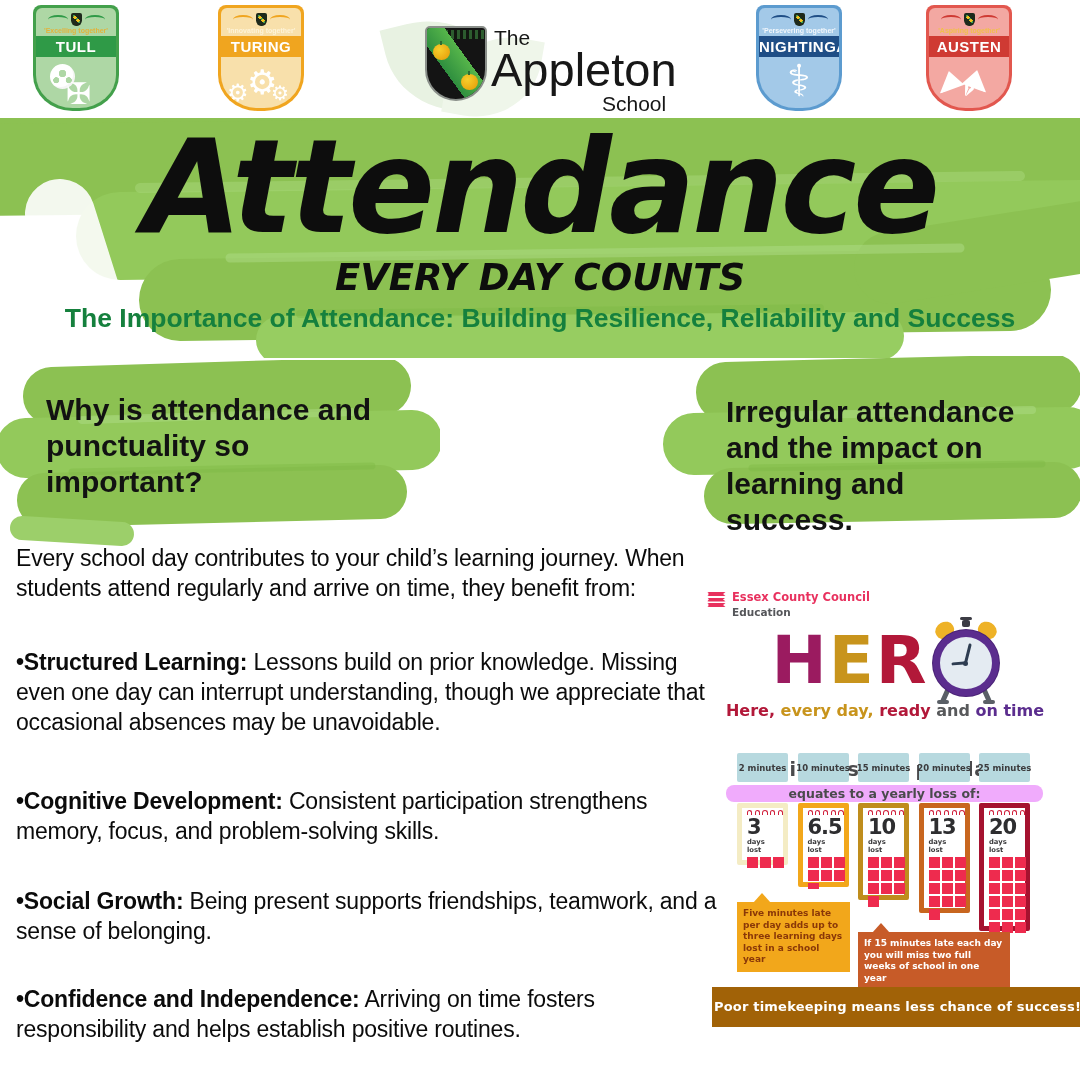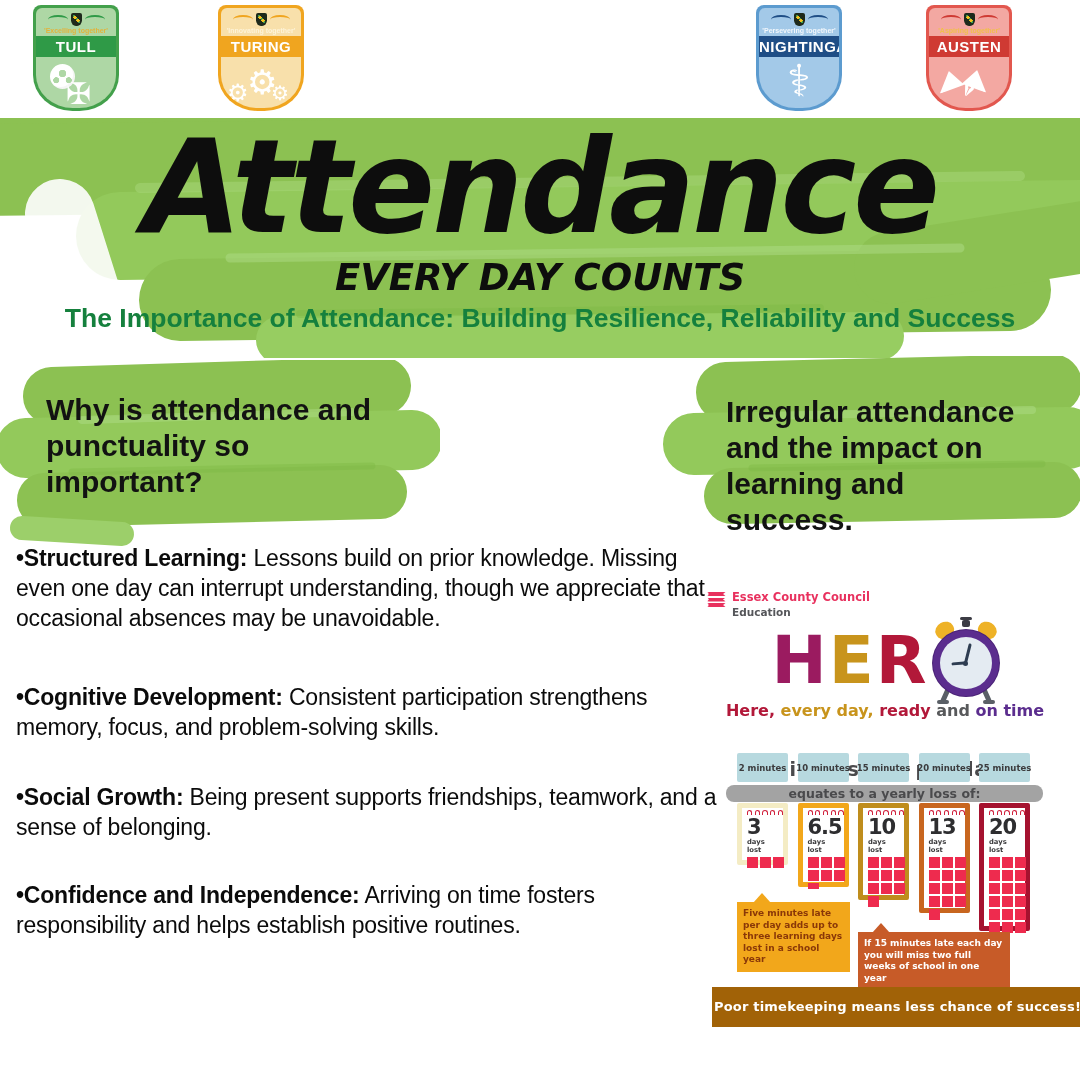--- a/index.html
+++ b/index.html
@@ -135,21 +135,21 @@
   #hero-tagline { position:absolute; left:0; right:0; top:116px; text-align:center;
     font-size:16px; font-weight:800; white-space:nowrap; }
   #minutes-title { position:absolute; left:0; right:0; top:145px; text-align:center;
     font-size:19px; font-weight:800; color:#4a4a4c; letter-spacing:.5px;margin-top:28px; }
   #minutes-row { position:absolute; left:47px; top:168px; width:293px;
     display:flex; justify-content:space-between; }
   .minbox { width:51px; height:29px; background:#b7d9df; border-radius:2px;
     display:flex; align-items:center; justify-content:center;
     font-size:8.5px; font-weight:800; color:#3b3b3d; white-space:nowrap; }
   #equates { position:absolute; left:36px; top:200px; width:317px; height:17px;
-    background:#a3a3a3; border-radius:8px; text-align:center;
+    background:#f0abfc; border-radius:8px; text-align:center;
     font-size:12.5px; line-height:17px; font-weight:800; color:#4a4a4c; }
   #cal-row { position:absolute; left:47px; top:218px; width:293px;
     display:flex; justify-content:space-between; align-items:flex-start; }
   .cal { width:51px; background:#fff; border-style:solid; border-width:5px; border-radius:2px;
     padding:2px 0 4px 5px; }
   .spiral { display:flex; gap:2.5px; margin-bottom:1px; }
   .loop { width:5.5px; height:5px; border:1.5px solid #d0203c; border-bottom:none; border-radius:3px 3px 0 0; }
   .cal-num { font-size:21px; line-height:22px; font-weight:800; color:#2e2e30; letter-spacing:-1px; }
   .cal-unit { font-size:6.8px; font-weight:800; color:#3a3a3c; line-height:7.5px; margin:1px 0 3px 0; width:34px; }
   .sq-grid { display:flex; flex-wrap:wrap; gap:2px; width:40px; }
@@ -269,29 +269,43 @@
             <div class="badge-iconbox">
               <span class="page-fan fan-1"></span>
               <span class="page-fan fan-2"></span>
               <span class="nib-glyph">✒</span>
             </div>
           </div>
         </div>
       </div>
     </div>
 
+  <div id="school-logo">
+    <div class="leaf leaf-1"></div>
+    <div class="leaf leaf-2"></div>
+    <div class="app-shield">
+      <div class="topband"></div>
+      <div class="stripe"></div>
+      <div class="apple apple-1"></div>
+      <div class="apple apple-2"></div>
+    </div>
+    <div class="logo-the">The</div>
+    <div class="logo-name">Appleton</div>
+    <div class="logo-school">School</div>
+  </div>
 
   <div id="main-title">Attendance</div>
   <div id="subtitle">EVERY DAY COUNTS</div>
   <div id="title-tagline">The Importance of Attendance: Building Resilience, Reliability and Success</div>
 
   <div id="right-heading" class="section-heading">Irregular attendance and the impact on learning and success.</div>
   <div id="left-heading" class="section-heading">Why is attendance and punctuality so important?</div>
 
   <div id="body-col">
+    <p class="intro">Every school day contributes to your child’s learning journey. When students attend regularly and arrive on time, they benefit from:</p>
     <p class="bullet-1"><b>•Structured Learning:</b><span> Lessons build on prior knowledge. Missing even one day can interrupt understanding, though we appreciate that occasional absences may be unavoidable.</span></p>
     <p class="bullet-2"><b>•Cognitive Development:</b><span> Consistent participation strengthens memory, focus, and problem-solving skills.</span></p>
     <p class="bullet-3"><b>•Social Growth:</b><span> Being present supports friendships, teamwork, and a sense of belonging.</span></p>
     <p class="bullet-4"><b>•Confidence and Independence:</b><span> Arriving on time fosters responsibility and helps establish positive routines.</span></p>
   </div>
 
   <div id="infographic">
     <div id="ecc">
       <div class="ecc-waves">
         <div class="ecc-wave"></div>

